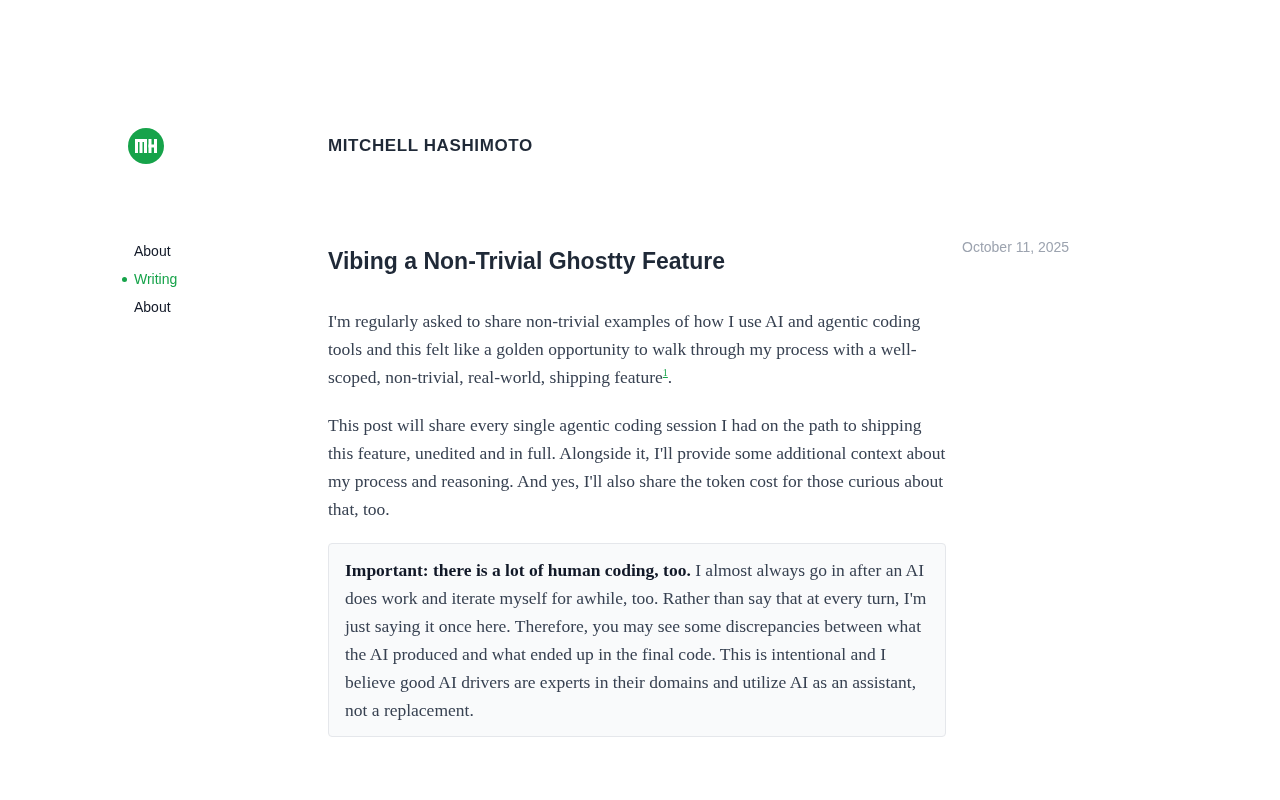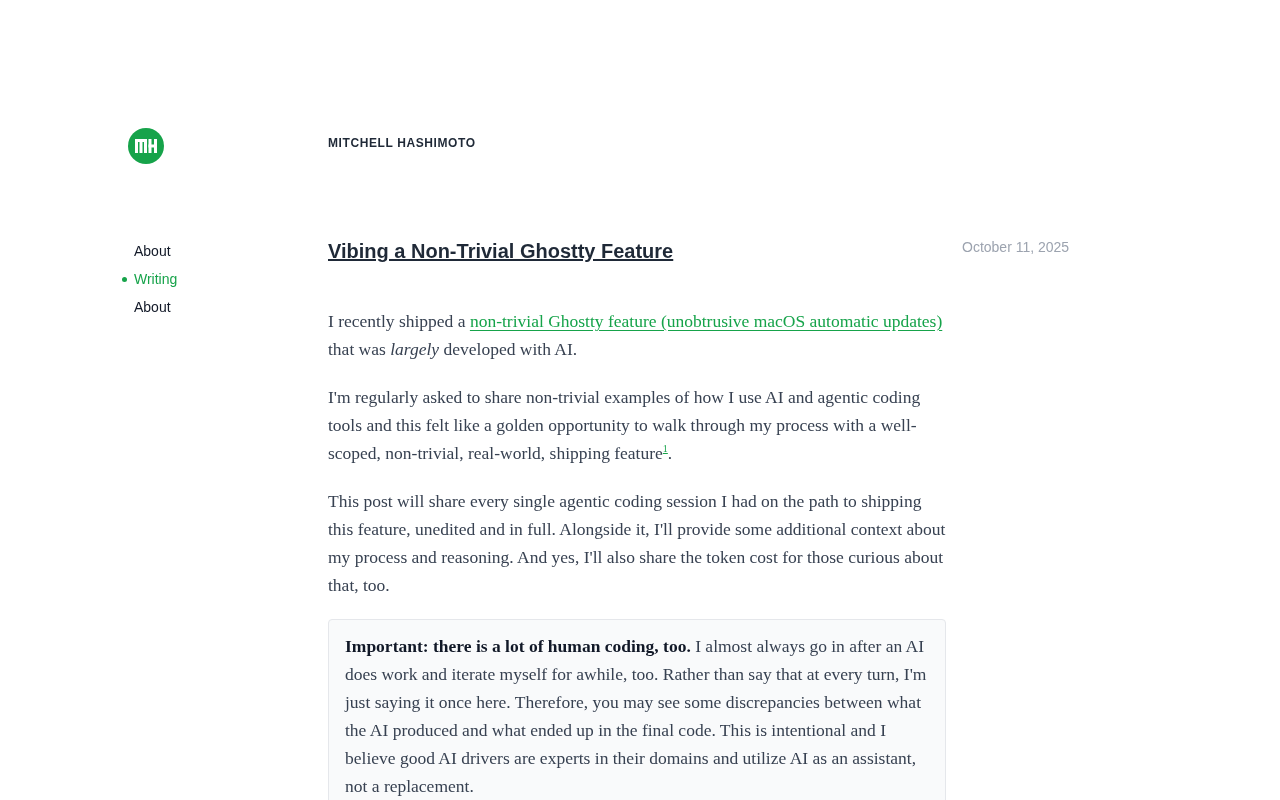--- a/index.html
+++ b/index.html
@@ -7,35 +7,35 @@
     body { position: relative; font-family: "Liberation Sans", sans-serif; color: #1f2937; }
 
     .logo {
       position: absolute; left: 128px; top: 128px; width: 36px; height: 36px;
       border-radius: 50%; background: #16a34a;
       display: flex; align-items: center; justify-content: center;
     }
     .site-title {
       position: absolute; left: 328px; top: 136px;
       font-family: "Liberation Sans", sans-serif; font-weight: 700;
-      font-size: 12px; letter-spacing: 0.6px; color: #1f2937;
+      font-size: 17px; letter-spacing: 0.6px; color: #1f2937;
     }
 
     .nav { position: absolute; left: 134px; top: 240px; list-style: none; }
     .nav li { position: relative; height: 28px; line-height: 22px; font-size: 14px; color: #111827; }
     .nav li a { color: inherit; text-decoration: none; cursor: pointer; }
     .nav li.active { color: #16a34a; }
     .nav li .dot {
       position: absolute; left: -12px; top: 9px; width: 5px; height: 5px;
       border-radius: 50%; background: #16a34a;
     }
 
     .post-title {
-      position: absolute; left: 328px; top: 240px;
-      font-size: 20px; font-weight: 700; color: #1f2937; text-decoration: underline;
+      position: absolute; left: 328px; top: 248px;
+      font-size: 23px; font-weight: 700; color: #1f2937;
     }
     .post-date {
       position: absolute; left: 962px; top: 239px;
       font-size: 14px; color: #9ca3af;
     }
 
     .article {
       position: absolute; left: 328px; top: 307px; width: 618px;
       font-family: "Liberation Serif", serif; font-size: 17.5px; line-height: 28px;
       color: #374151;
@@ -72,21 +72,20 @@
 <ul class="nav">
   <li><a>About</a></li>
   <li class="active"><span class="dot"></span><a>Writing</a></li>
   <li><a>About</a></li>
 </ul>
 
 <h1 class="post-title">Vibing a Non-Trivial Ghostty Feature</h1>
 <time class="post-date">October 11, 2025</time>
 
 <article class="article">
-  <p><span>I recently shipped a </span><a>non-trivial Ghostty feature (unobtrusive macOS automatic updates)</a><span> that was </span><em>largely</em><span> developed with AI.</span></p>
 
   <p><span>I'm regularly asked to share non-trivial examples of how I use AI and agentic coding tools and this felt like a golden opportunity to walk through my process with a well-scoped, non-trivial, real-world, shipping feature</span><sup><a>1</a></sup><span>.</span></p>
 
   <p>This post will share every single agentic coding session I had on the path to shipping this feature, unedited and in full. Alongside it, I'll provide some additional context about my process and reasoning. And yes, I'll also share the token cost for those curious about that, too.</p>
 
   <div class="callout">
     <p><strong>Important: there is a lot of human coding, too.</strong><span> I almost always go in after an AI does work and iterate myself for awhile, too. Rather than say that at every turn, I'm just saying it once here. Therefore, you may see some discrepancies between what the AI produced and what ended up in the final code. This is intentional and I believe good AI drivers are experts in their domains and utilize AI as an assistant, not a replacement.</span></p>
   </div>
 </article>
 

